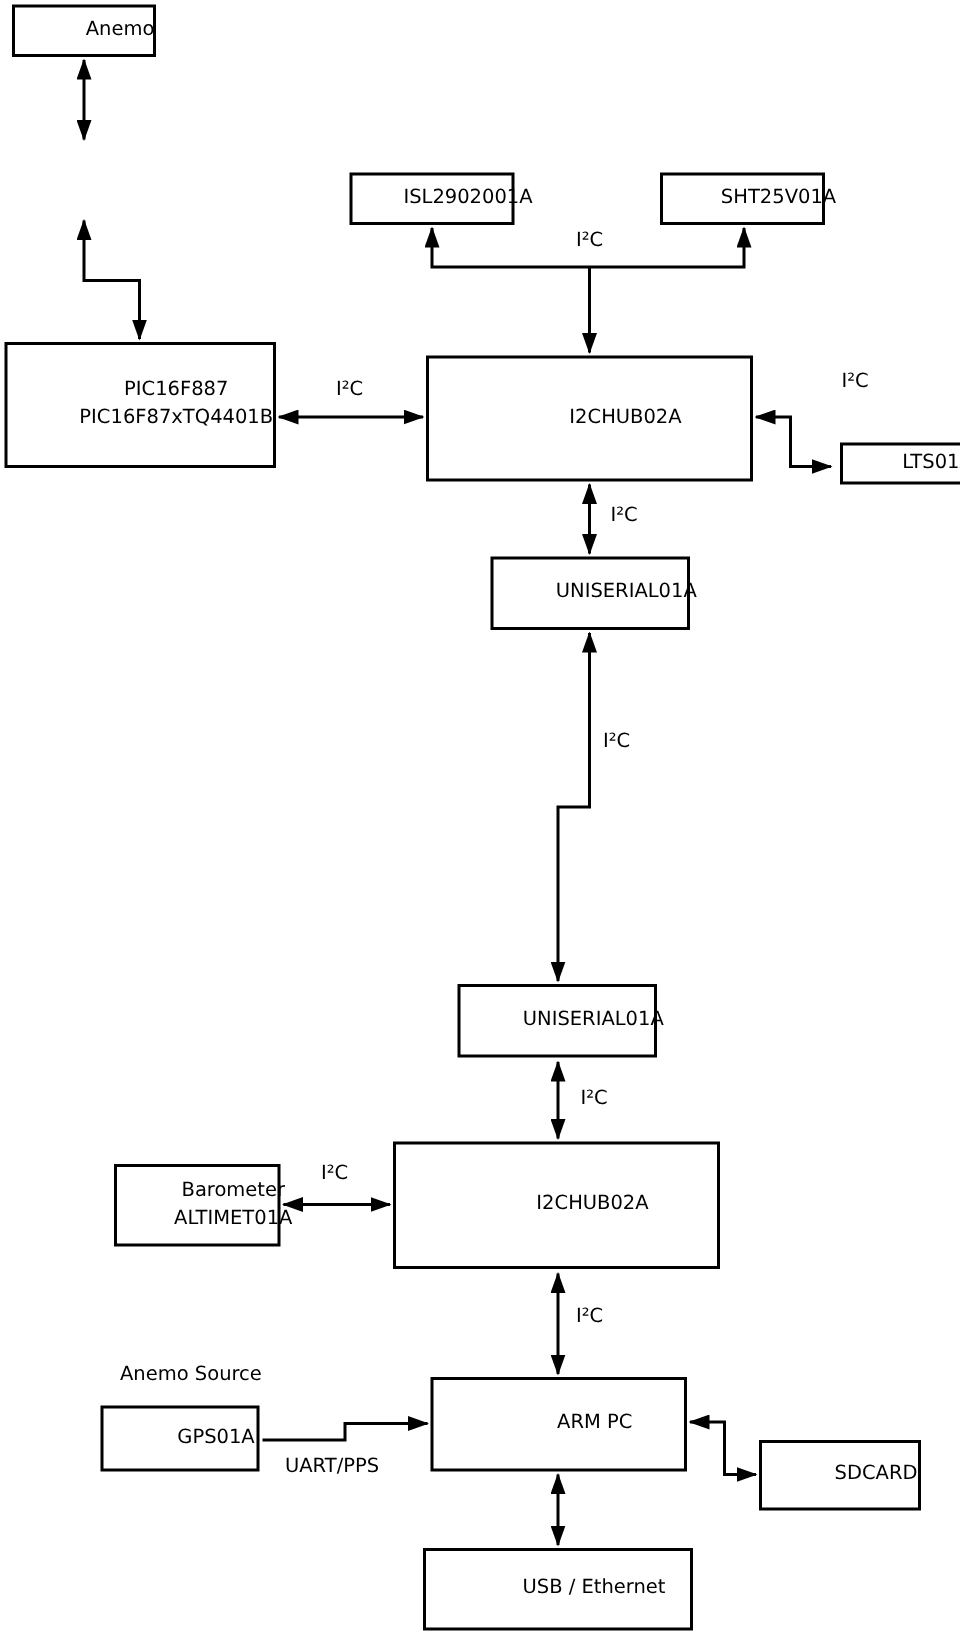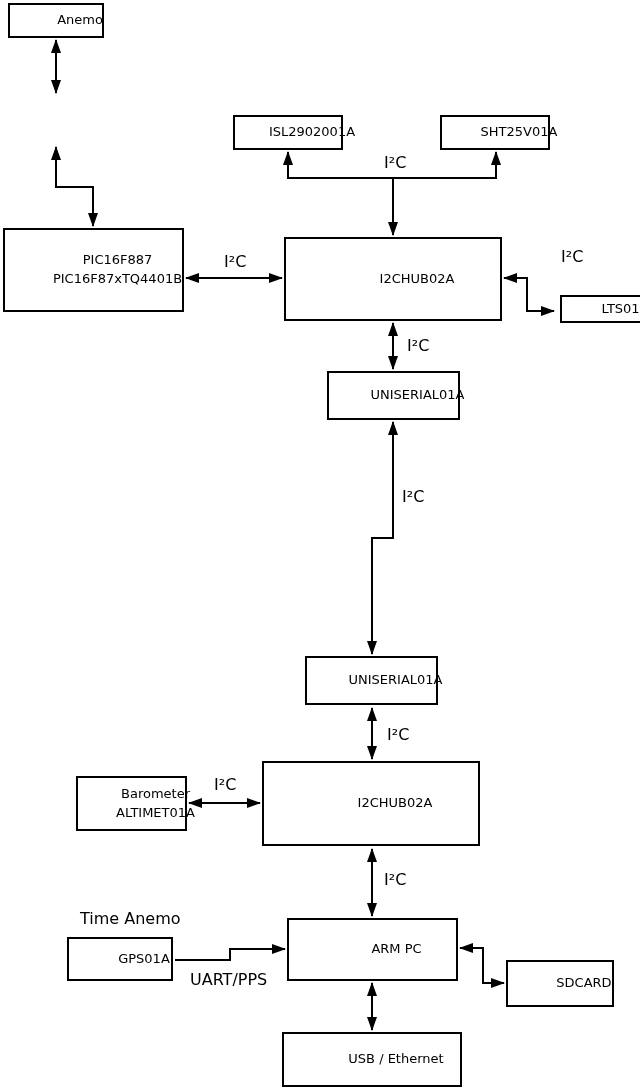--- a/index.html
+++ b/index.html
@@ -31,21 +31,21 @@
     align-items: center;
     justify-content: center;
     text-align: center;
     font-size: 13px;
     line-height: 1.45;
     padding-left: 48px;
   }
   .node-label { white-space: pre-line; }
   .edge-label {
     position: absolute;
-    font-size: 16px;
+    font-size: 13px;
     white-space: nowrap;
     background: #ffffff;
   }
 </style>
 </head>
 <body>
 
 <div class="canvas">
 
   <svg class="wires" viewBox="0 0 640 1089" xmlns="http://www.w3.org/2000/svg">
@@ -118,15 +118,15 @@
 
   <div class="edge-label" style="left:224px;top:252px">I²C</div>
   <div class="edge-label" style="left:384px;top:153px">I²C</div>
   <div class="edge-label" style="left:561px;top:247px">I²C</div>
   <div class="edge-label" style="left:407px;top:336px">I²C</div>
   <div class="edge-label" style="left:402px;top:487px">I²C</div>
   <div class="edge-label" style="left:387px;top:725px">I²C</div>
   <div class="edge-label" style="left:214px;top:775px">I²C</div>
   <div class="edge-label" style="left:384px;top:870px">I²C</div>
   <div class="edge-label" style="left:190px;top:970px">UART/PPS</div>
-  <div class="edge-label" style="left:80px;top:909px">Time Anemo</div>
+  <div class="edge-label" style="left:80px;top:909px">Anemo Source</div>
 
 </div>
 
 </body></html>

